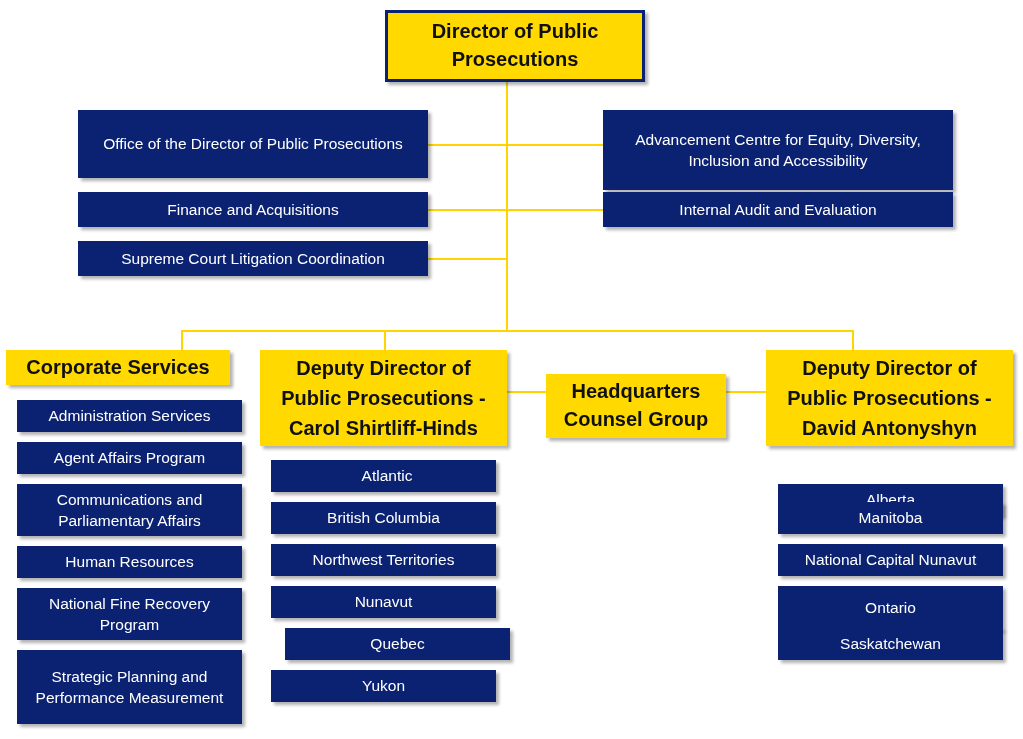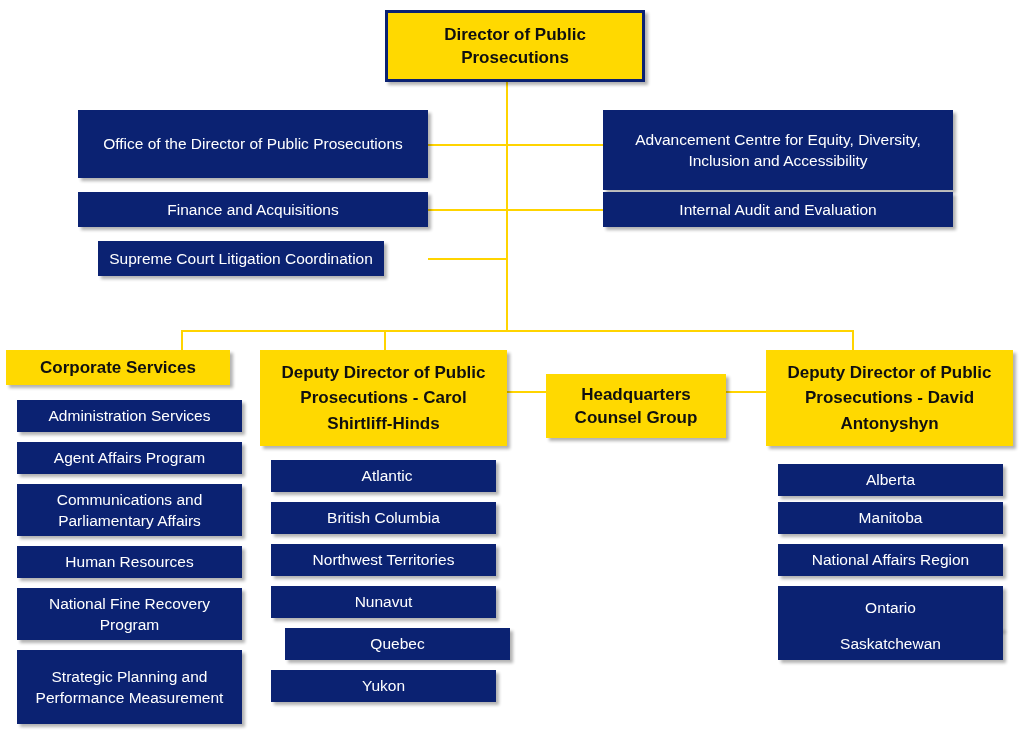--- a/index.html
+++ b/index.html
@@ -46,21 +46,21 @@
     background: #0b2272;
     color: #ffffff;
     font-size: 15.5px;
     font-weight: 400;
     padding: 4px 8px;
   }
 
   .box-yellow {
     background: #ffd900;
     color: #101010;
-    font-size: 17px;
+    font-size: 20px;
     font-weight: bold;
     padding: 4px 8px;
   }
 
   .box-yellow.bordered {
     border: 3px solid #0b2272;
   }
 
   .box span { display: block; width: 100%; }
 </style>
@@ -92,21 +92,21 @@
   </div>
 
   <div class="box box-navy" style="left:78px; top:110px; width:350px; height:68px;">
     <span>Office of the Director of Public Prosecutions</span>
   </div>
 
   <div class="box box-navy" style="left:78px; top:192px; width:350px; height:35px;">
     <span>Finance and Acquisitions</span>
   </div>
 
-  <div class="box box-navy" style="left:78px; top:241px; width:286px; height:35px;margin-left:20px;">
+  <div class="box box-navy" style="left:78px; top:241px; width:350px; height:35px;">
     <span>Supreme Court Litigation Coordination</span>
   </div>
 
   <div class="box box-navy" style="left:603px; top:110px; width:350px; height:80px;">
     <span>Advancement Centre for Equity, Diversity, Inclusion and Accessibility</span>
   </div>
 
   <div class="box box-navy" style="left:603px; top:192px; width:350px; height:35px;">
     <span>Internal Audit and Evaluation</span>
   </div>
@@ -158,28 +158,28 @@
   </div>
 
   <div class="box box-yellow" style="left:546px; top:374px; width:180px; height:64px;">
     <span>Headquarters Counsel Group</span>
   </div>
 
   <div class="box box-yellow" style="left:766px; top:350px; width:247px; height:96px; line-height:1.5;">
     <span>Deputy Director of Public Prosecutions - David Antonyshyn</span>
   </div>
 
-  <div class="box box-navy" style="left:778px; top:464px; width:225px; height:32px;">
+  <div class="box box-navy" style="left:778px; top:484px; width:225px; height:32px;">
     <span>Alberta</span>
   </div>
   <div class="box box-navy" style="left:778px; top:502px; width:225px; height:32px;">
     <span>Manitoba</span>
   </div>
   <div class="box box-navy" style="left:778px; top:544px; width:225px; height:32px;">
-    <span>National Affairs Region</span>
+    <span>National Capital Nunavut</span>
   </div>
   <div class="box box-navy" style="left:778px; top:586px; width:225px; height:44px;">
     <span>Ontario</span>
   </div>
   <div class="box box-navy" style="left:778px; top:628px; width:225px; height:32px;">
     <span>Saskatchewan</span>
   </div>
 
 </div>
 

